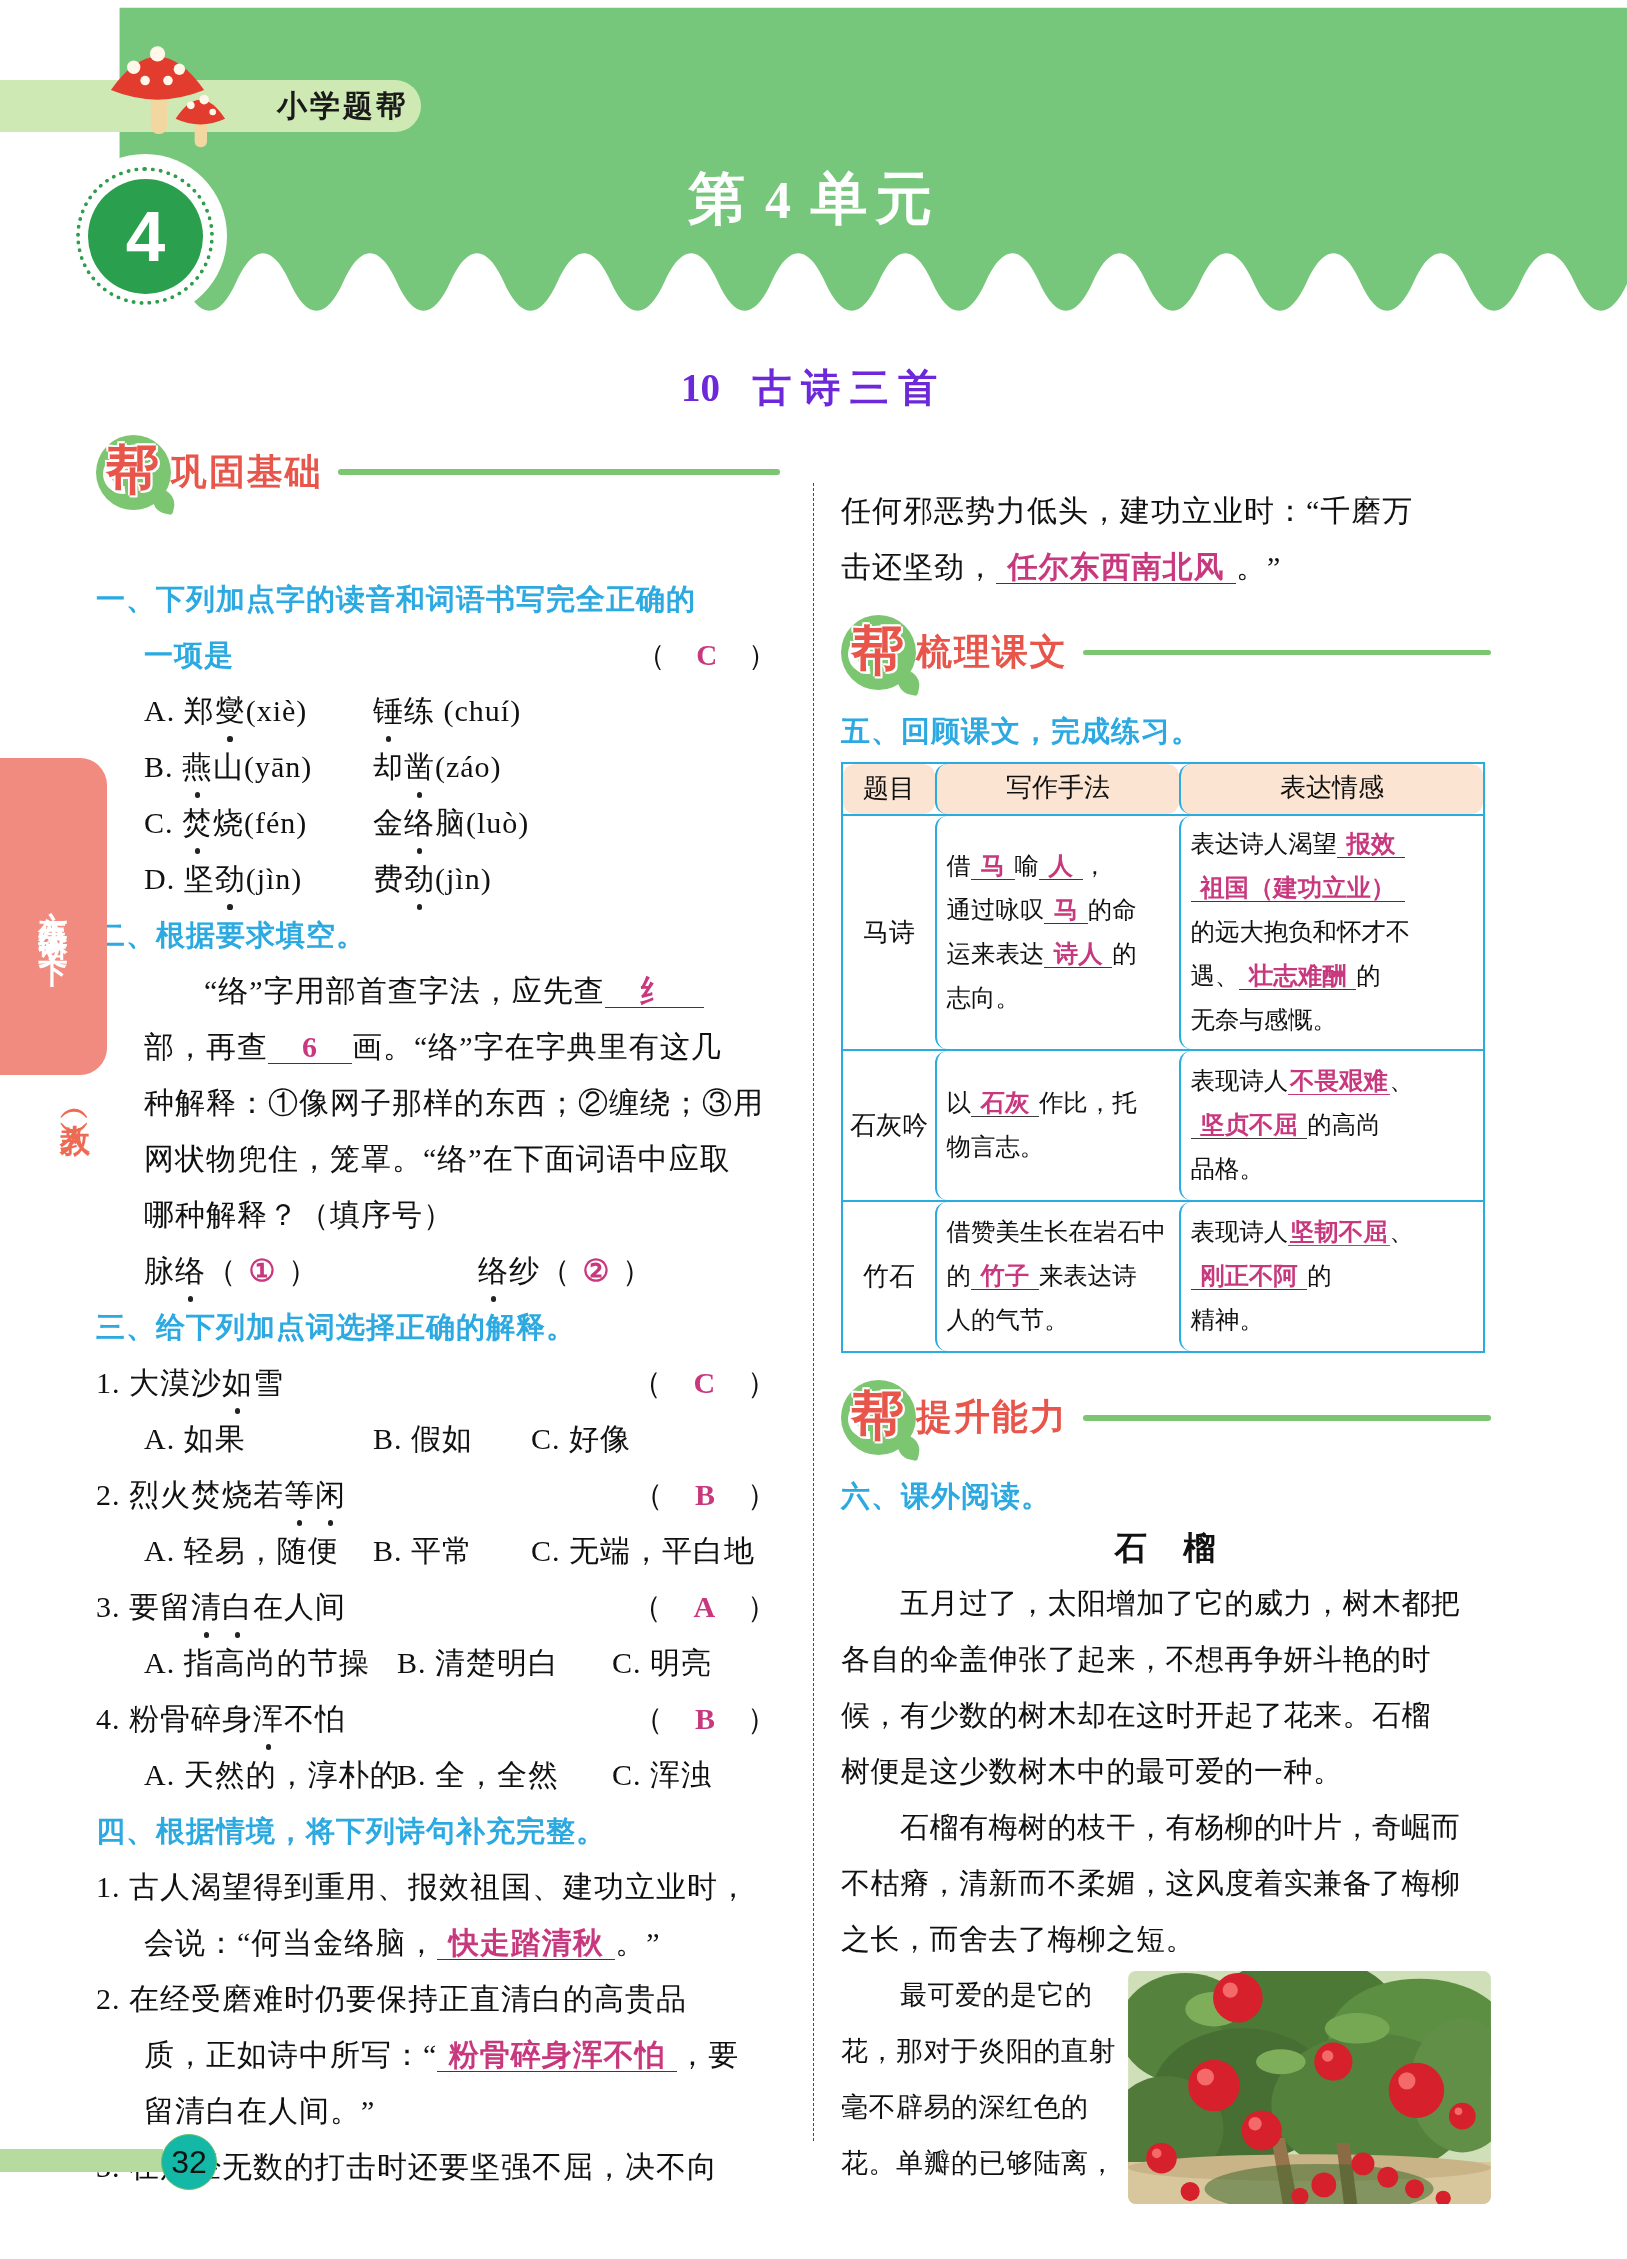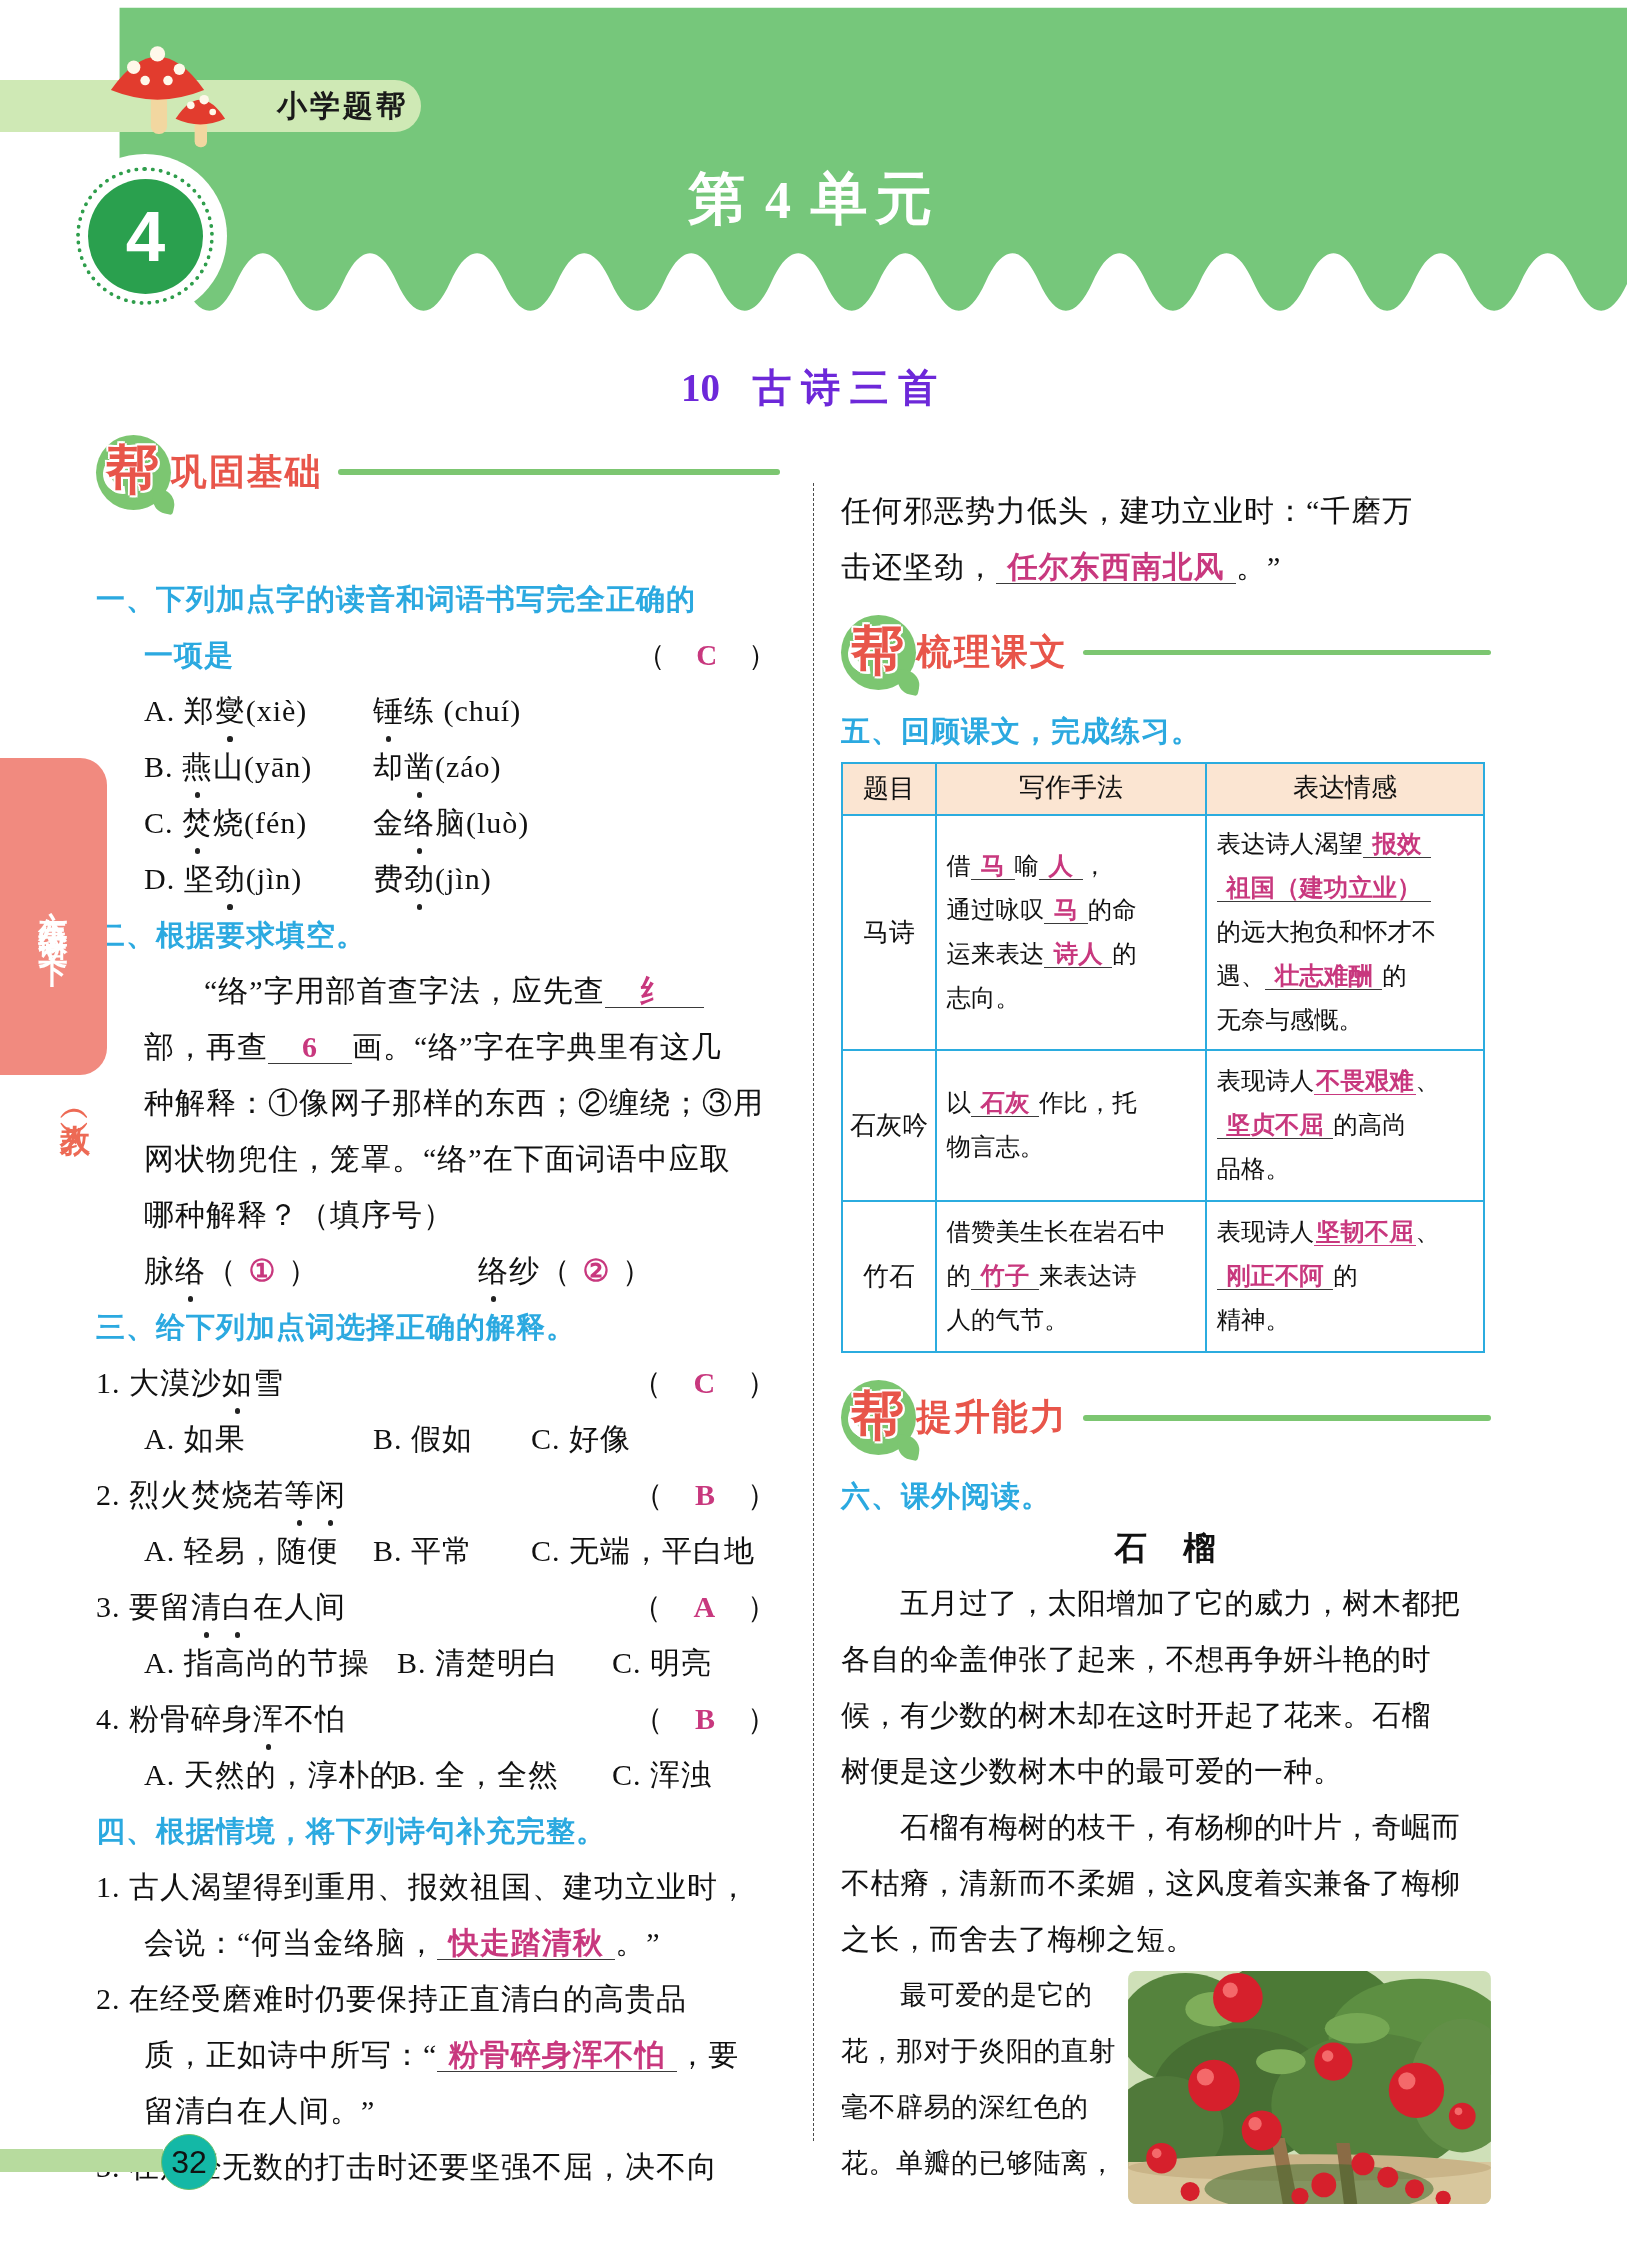--- a/index.html
+++ b/index.html
@@ -82,25 +82,25 @@
 
   
   .bluehead{height:50px;line-height:50px;font-family:"Liberation Sans",sans-serif;color:#2ba9e0;
         font-weight:bold;font-size:29px;letter-spacing:1px;margin-top:9.6px;}
   .bang.organize{margin-top:13.4px;}
   .bang.improve{margin-top:21px;}
 
   .qtable{width:644px;border:2.9px solid #2bacdf;margin-top:5.7px;box-sizing:border-box;}
   .trow{display:flex;border-top:2.9px solid #2bacdf;}
   .trow.thead{border-top:none;}
-  .tcell{border-left:2.9px solid #2bacdf;padding:5.7px 9.6px;box-sizing:border-box;}
+  .tcell{border-left:2.9px solid #2bacdf;padding:5.7px 9.6px;box-sizing:border-box;border-radius:12px;}
   .tcell:first-child{border-left:none;}
   .th{background:#fbe5d2;text-align:center;font-size:26px;height:50px;line-height:38px;}
   .c1{width:92px;flex:none;display:flex;align-items:center;justify-content:center;font-size:26px;padding:5.7px 3.8px;}
-  .c2{width:270px;flex:none;}
+  .c2{width:244px;flex:none;}
   .c3{flex:1;}
   .cv{display:flex;flex-direction:column;justify-content:center;}
   .qtable .line{height:44px;line-height:44px;font-size:24.4px;letter-spacing:0;}
   .qtable .seg-a{padding:0 9.6px;}
   .r-mashi{min-height:233px;}
   .r-shihui{min-height:149px;}
   .r-zhushi{min-height:149px;}
 
   .reading-title{height:54px;line-height:54px;text-align:center;font-weight:bold;font-size:32.5px;letter-spacing:1.9px;}
   .reading .line{font-size:29px;letter-spacing:0.5px;}

